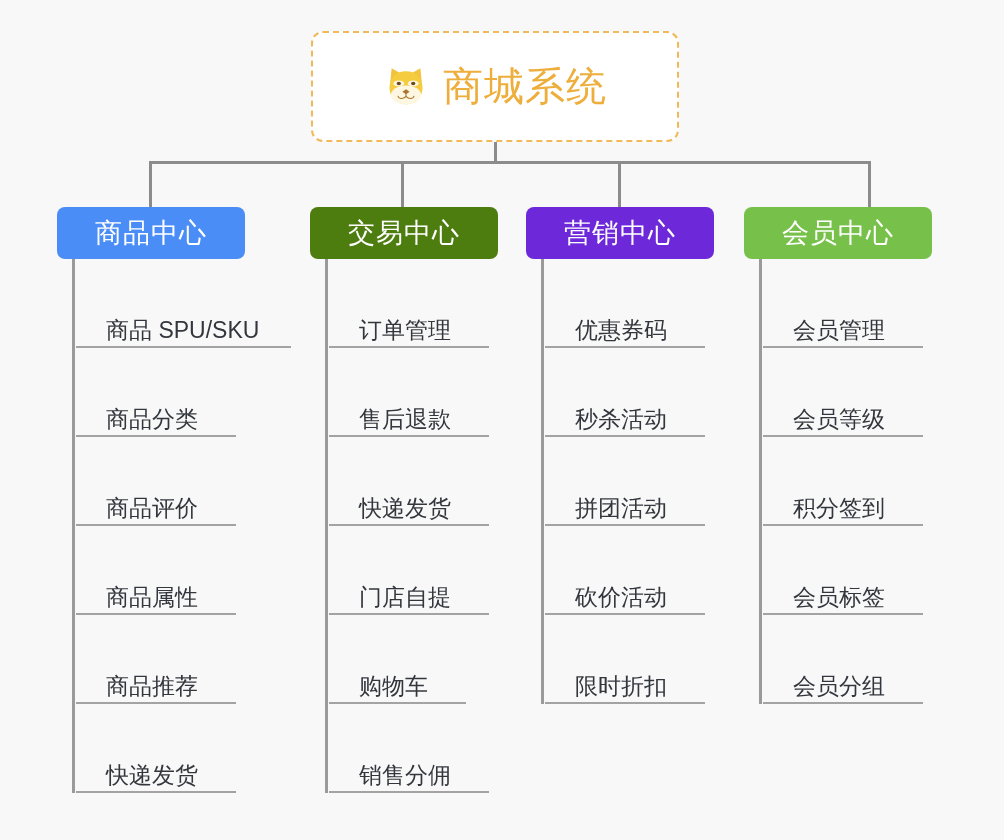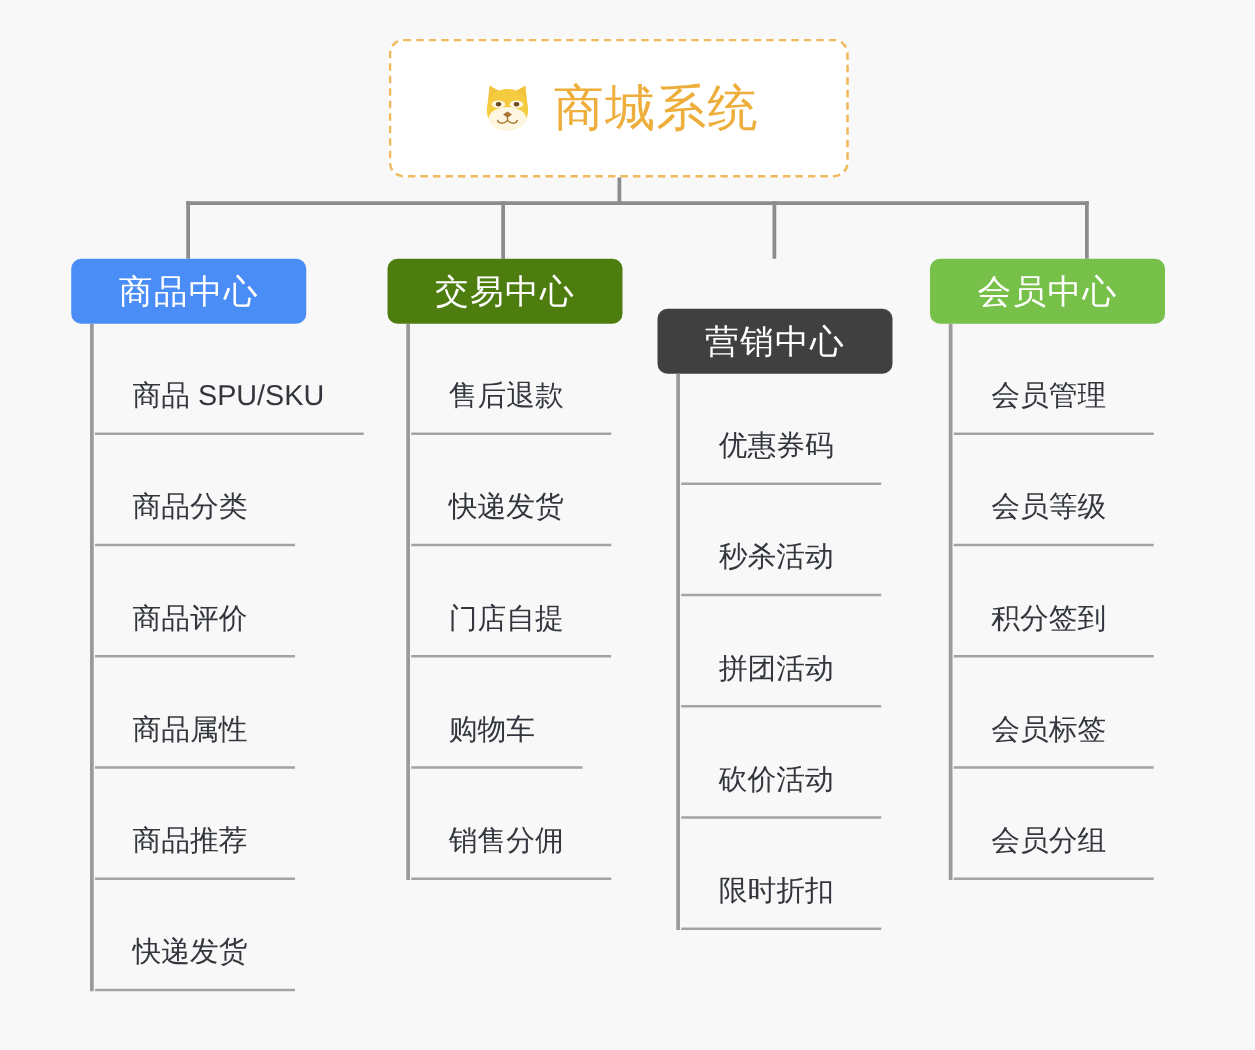--- a/index.html
+++ b/index.html
@@ -110,21 +110,21 @@
     left: 0;
     bottom: 0;
     height: 2px;
     background: #a3a3a3;
   }
   .sub-label {
     position: relative;
     font-size: 23px;
     color: #33373d;
     white-space: nowrap;
-    padding-bottom: 20px;
+    padding-bottom: 6px;
     line-height: 1;
   }
 </style>
 </head>
 <body>
 
 <div id="canvas">
 
   <div class="root-card">
     <span class="root-emoji">
@@ -192,20 +192,24 @@
           </div>
         </div>
       </div>
       <div class="column" style="left: 310px;">
         <div class="cat-box" style="background: #4d7c0f;">
           <span>交易中心</span>
         </div>
         <div class="sub-list">
           <div class="sub-item">
             <span class="rule" style="width: 160px;"></span>
+            <span class="sub-label">订单管理</span>
+          </div>
+          <div class="sub-item">
+            <span class="rule" style="width: 160px;"></span>
             <span class="sub-label">售后退款</span>
           </div>
           <div class="sub-item">
             <span class="rule" style="width: 160px;"></span>
             <span class="sub-label">快递发货</span>
           </div>
           <div class="sub-item">
             <span class="rule" style="width: 160px;"></span>
             <span class="sub-label">门店自提</span>
           </div>
@@ -213,21 +217,21 @@
             <span class="rule" style="width: 137px;"></span>
             <span class="sub-label">购物车</span>
           </div>
           <div class="sub-item">
             <span class="rule" style="width: 160px;"></span>
             <span class="sub-label">销售分佣</span>
           </div>
         </div>
       </div>
       <div class="column" style="left: 526px;">
-        <div class="cat-box" style="background: #404040; margin-top: 40px;">
+        <div class="cat-box" style="background: #6d28d9;">
           <span>营销中心</span>
         </div>
         <div class="sub-list">
           <div class="sub-item">
             <span class="rule" style="width: 160px;"></span>
             <span class="sub-label">优惠券码</span>
           </div>
           <div class="sub-item">
             <span class="rule" style="width: 160px;"></span>
             <span class="sub-label">秒杀活动</span>

